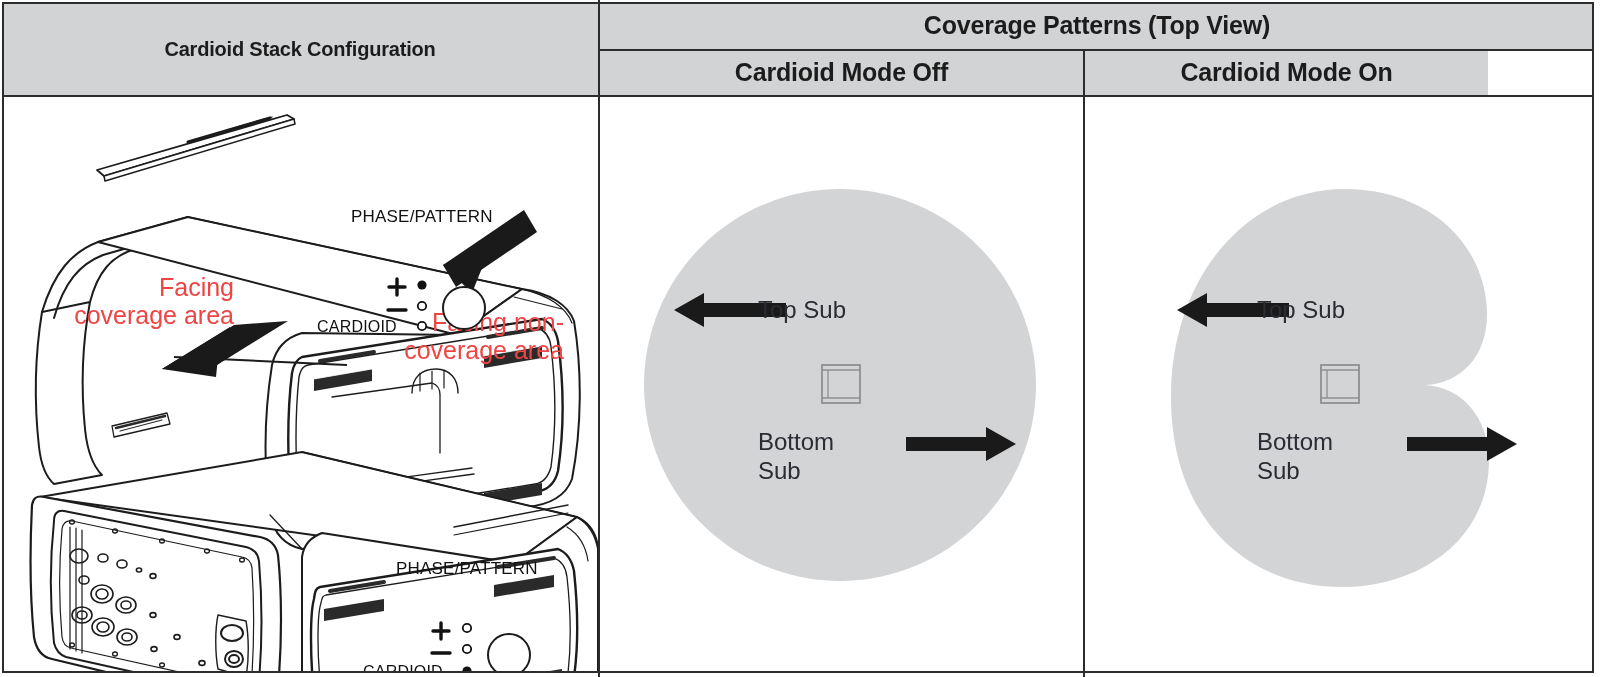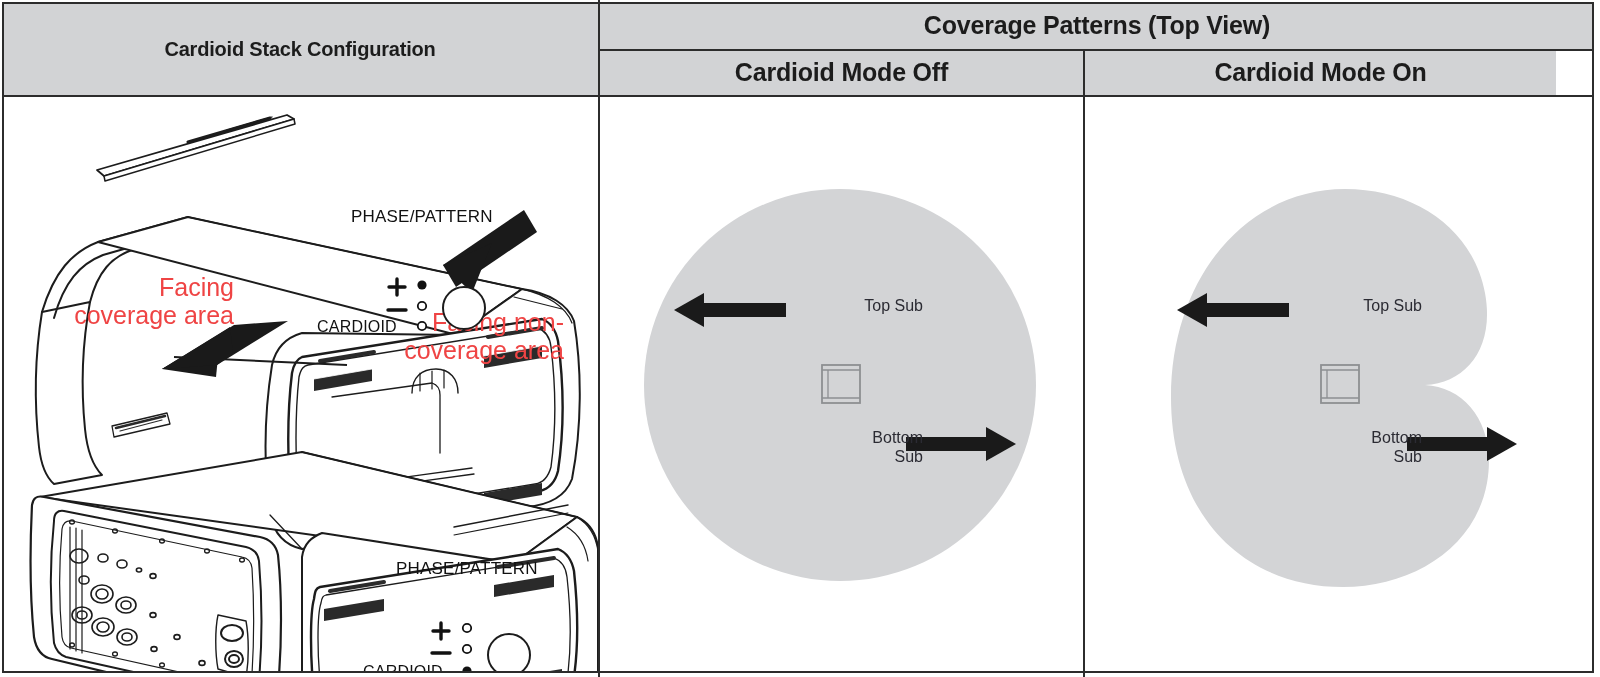--- a/index.html
+++ b/index.html
@@ -51,21 +51,21 @@
     letter-spacing: -0.2px;
     text-align: center;
     line-height: 1.1;
   }
   #hdr-left   { left: 2px;    top: 2px;  width: 596px; height: 93px; }
   #hdr-left .hdr-text   { font-size: 20px; }
   #hdr-cov    { left: 600px;  top: 2px;  width: 994px; height: 47px; }
   #hdr-cov .hdr-text    { font-size: 25px; }
   #hdr-off    { left: 600px;  top: 51px; width: 483px; height: 44px; }
   #hdr-off .hdr-text    { font-size: 25px; }
-  #hdr-on     { left: 1085px; top: 51px; width: 471px; height: 44px; }
+  #hdr-on     { left: 1085px; top: 51px; width: 403px; height: 44px; }
   #hdr-on .hdr-text     { font-size: 25px; }
 
   
   .cell {
     position: absolute;
     background: #ffffff;
     overflow: hidden;
   }
   #cell-left  { left: 2px;    top: 97px; width: 596px; height: 576px; }
   #cell-off   { left: 600px;  top: 97px; width: 483px; height: 576px; }
@@ -76,23 +76,23 @@
     position: absolute;
     color: #ef4444;
     font-size: 25px;
     line-height: 1.12;
     text-align: right;
     white-space: nowrap;
   }
   .panel-label {
     position: absolute;
     color: #2b2b33;
-    font-size: 16px;
+    font-size: 24px;
     line-height: 1.2;
-    text-align: right;
+    text-align: left;
     white-space: nowrap;
   }
   .ctrl-label {
     position: absolute;
     color: #111111;
     font-weight: normal;
     font-size: 17px;
     letter-spacing: 0.2px;
     white-space: nowrap;
   }

